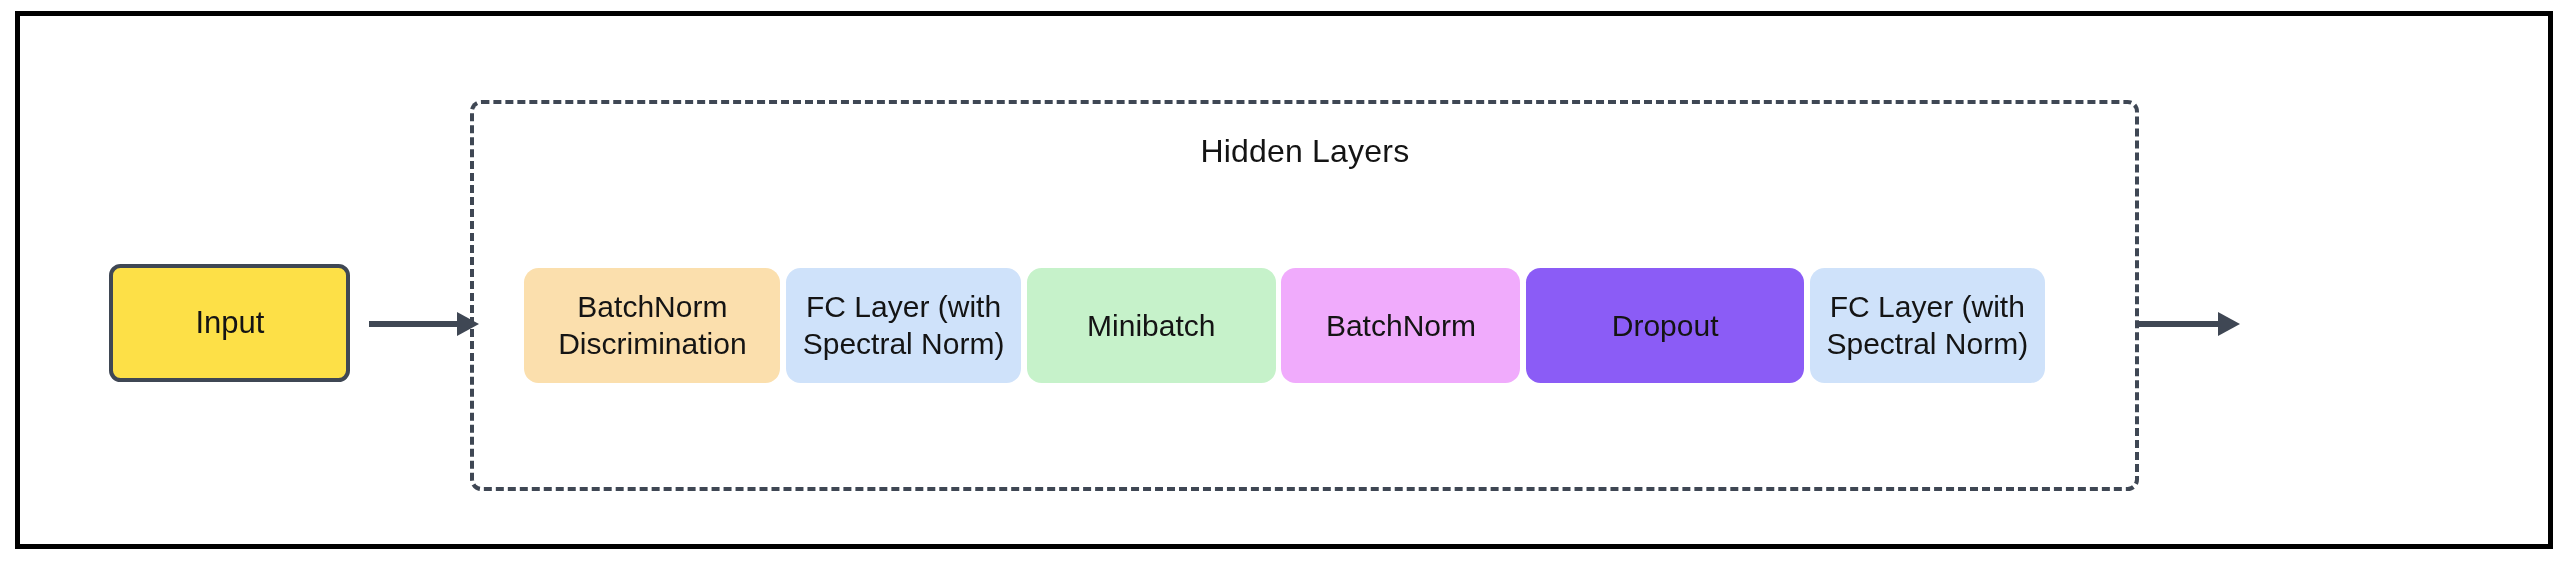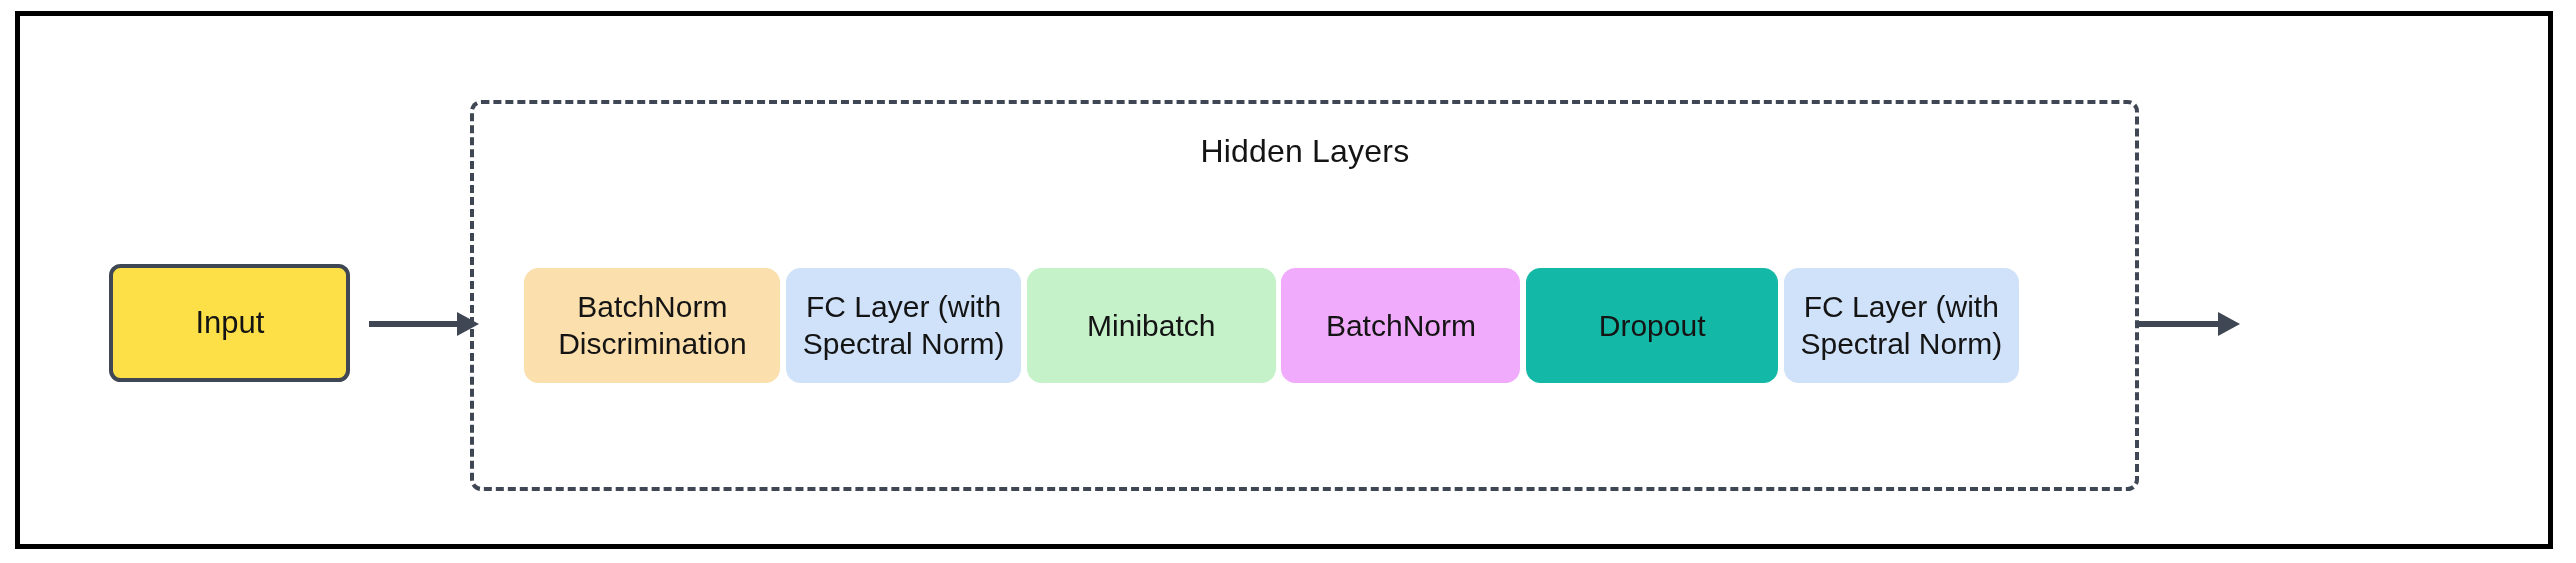--- a/index.html
+++ b/index.html
@@ -129,21 +129,21 @@
       <div id="hidden-group-title">Hidden Layers</div>
     </div>
 
     <div id="layer-row">
         <div class="layer-chip" style="background: rgb(251, 223, 173); width: 256px;"><span>BatchNorm
 Discrimination</span></div>
         <div class="layer-chip" style="background: rgb(207, 226, 250); width: 235px;"><span>FC Layer (with
 Spectral Norm)</span></div>
         <div class="layer-chip" style="background: rgb(198, 242, 202); width: 249px;"><span>Minibatch</span></div>
         <div class="layer-chip" style="background: #f0abfc; width: 239px;"><span>BatchNorm</span></div>
-        <div class="layer-chip" style="background: #14b8a6; width: 252px;"><span>Dropout</span></div>
+        <div class="layer-chip" style="background: #8b5cf6; width: 278px;"><span>Dropout</span></div>
         <div class="layer-chip" style="background: rgb(207, 226, 250); width: 235px;"><span>FC Layer (with
 Spectral Norm)</span></div>
       </div>
 
     <div class="connector" id="connector-output">
       <span class="arrow-head"></span>
     </div>
 
 
   </div>

